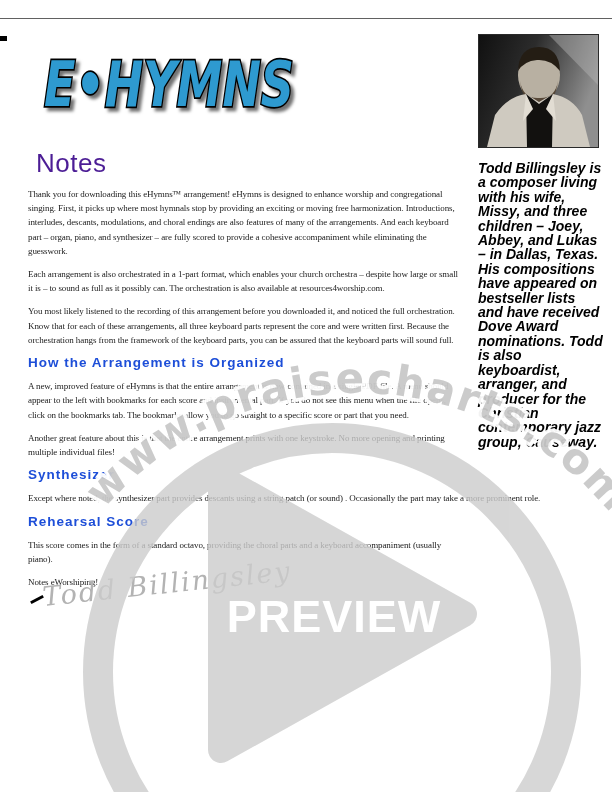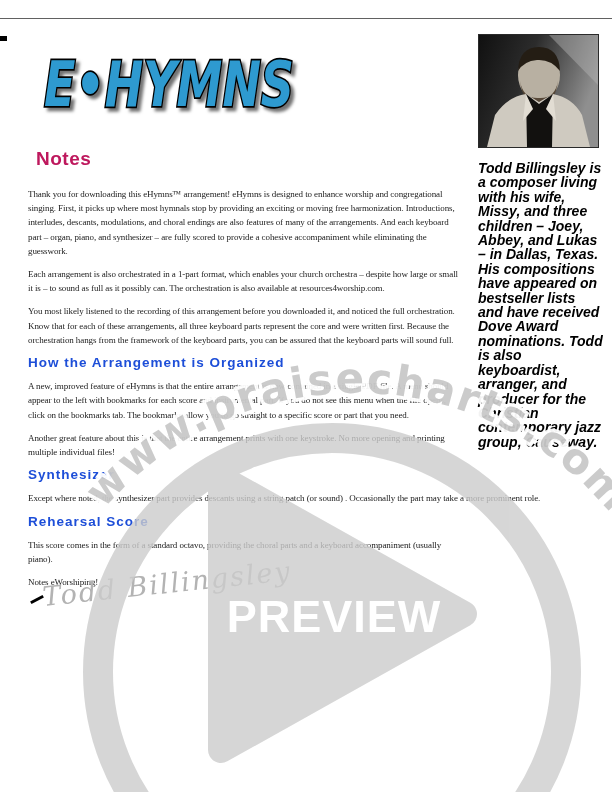--- a/index.html
+++ b/index.html
@@ -20,22 +20,22 @@
   
   .sidebar-bio{
     position:absolute;left:478px;top:161px;width:126px;
     font-family:"Liberation Sans", sans-serif;
     font-size:14px;line-height:14.4px;font-weight:bold;font-style:italic;color:#000;
   }
 
   
   .page-title{
     position:absolute;left:36px;top:148px;
-    font-family:"Liberation Sans", sans-serif;font-weight:700;font-size:19px;
-    letter-spacing:.5px;color:#be185d;
+    font-family:"Liberation Sans", sans-serif;font-weight:400;font-size:26px;
+    letter-spacing:.5px;color:#4c1d95;
   }
   .flow{
     position:absolute;left:28px;top:187px;width:430px;
     font-size:9px;line-height:14.2px;letter-spacing:-0.1px;color:#222;
   }
   .flow p{margin:0 0 9px 0;}
   .flow h2{
     font-family:"Liberation Sans", sans-serif;font-weight:900;font-size:13.5px;
     letter-spacing:1px;color:#1d4ed8;margin:8px 0 9px 0;
   }

